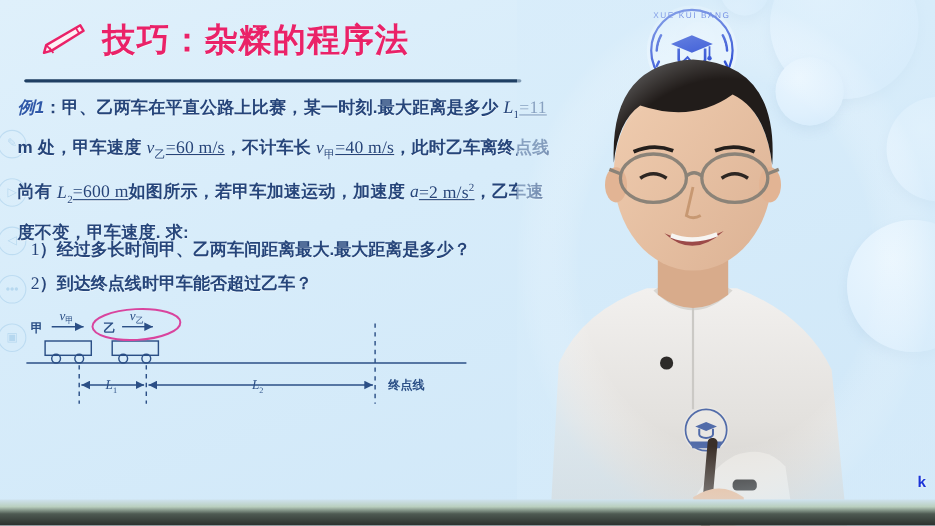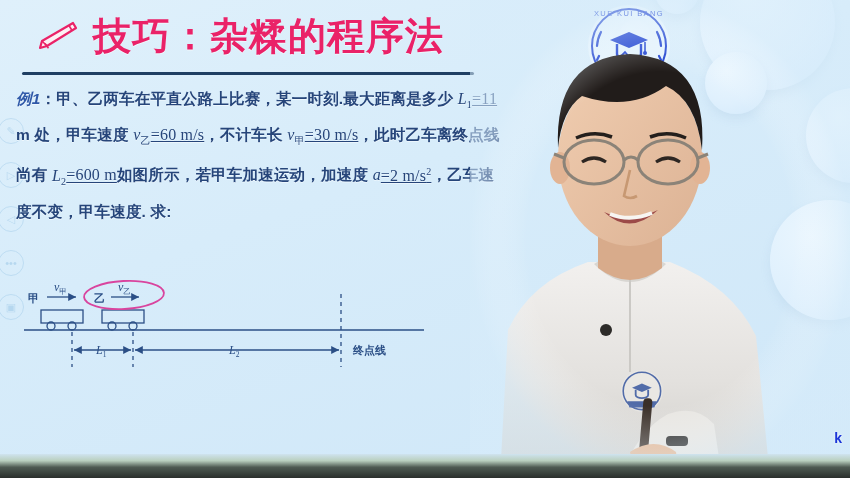--- a/index.html
+++ b/index.html
@@ -46,21 +46,21 @@
 
   
   #title-row {
     position: absolute; left: 33px; top: 10px;
     display: flex; align-items: center; gap: 14px;
     height: 52px;
   }
   #pencil-icon { width: 46px; height: 34px; display:block; }
   #title-text {
     color: #ea2268;
-    font-size: 38px;
+    font-size: 30px;
     font-weight: bold;
     letter-spacing: 1px;
     text-shadow: 0 1px 0 rgba(255,255,255,.55);
     white-space: nowrap;
   }
   #title-rule {
     position: absolute; left: 22px; top: 72px;
     width: 452px; height: 3px;
     background: #1f3f63;
     border-radius: 2px;
@@ -214,28 +214,36 @@
       <text x="46" y="74" text-anchor="middle" fill="#e8f4fd" font-size="8" font-family="Liberation Sans, sans-serif">学魁榜教育</text>
       <text x="46" y="14" text-anchor="middle" fill="#1b3fd0" font-size="7.5" letter-spacing="1.4" font-family="Liberation Sans, sans-serif">XUE KUI BANG</text>
     </svg>
   </div>
 
   <div id="problem">
     <div class="pline">
       <span class="ex-label">例1</span><span>：</span><span>甲、乙两车在平直公路上比赛，某一时刻.最大距离是多少 </span><span class="mvar"><span>L</span><sub>1</sub></span><span class="mnum">=11</span>
     </div>
     <div class="pline">
-      <span>m 处，甲车速度 </span><span class="mvar"><span>v</span><sub>乙</sub></span><span class="mnum">=60 m/s</span><span>，不计车长 </span><span class="mvar"><span>v</span><sub>甲</sub></span><span class="mnum">=30 m/s</span><span>，此时乙车离终点线</span>
+      <span>m 处，甲车速度 </span><span class="mvar"><span>v</span><sub>乙</sub></span><span class="mnum">=60 m/s</span><span>，不计车长 </span><span class="mvar"><span>v</span><sub>甲</sub></span><span class="mnum">=40 m/s</span><span>，此时乙车离终点线</span>
     </div>
     <div class="pline">
       <span>尚有 </span><span class="mvar"><span>L</span><sub>2</sub></span><span class="mnum">=600 m</span><span>如图所示，若甲车加速运动，加速度 </span><span class="mvar">a</span><span class="mnum"><span>=2 m/s</span><sup>2</sup></span><span>，乙车速</span>
     </div>
     <div class="pline">度不变，甲车速度. 求:</div>
   </div>
 
+  <div id="questions">
+    <div>
+      <span class="qnum">1</span><span>）</span><span>经过多长时间甲、乙两车间距离最大.最大距离是多少？</span>
+    </div>
+    <div>
+      <span class="qnum">2</span><span>）</span><span>到达终点线时甲车能否超过乙车？</span>
+    </div>
+  </div>
 
   <div id="figure">
     <svg viewBox="0 0 420 105" xmlns="http://www.w3.org/2000/svg">
       <g stroke="#2b4f86" fill="none" stroke-width="1.3">
 
         <line x1="10" y1="58" x2="410" y2="58"></line>
 
         <rect x="27" y="38" width="42" height="13"></rect>
         <circle cx="37" cy="54" r="4"></circle>
         <circle cx="58" cy="54" r="4"></circle>

